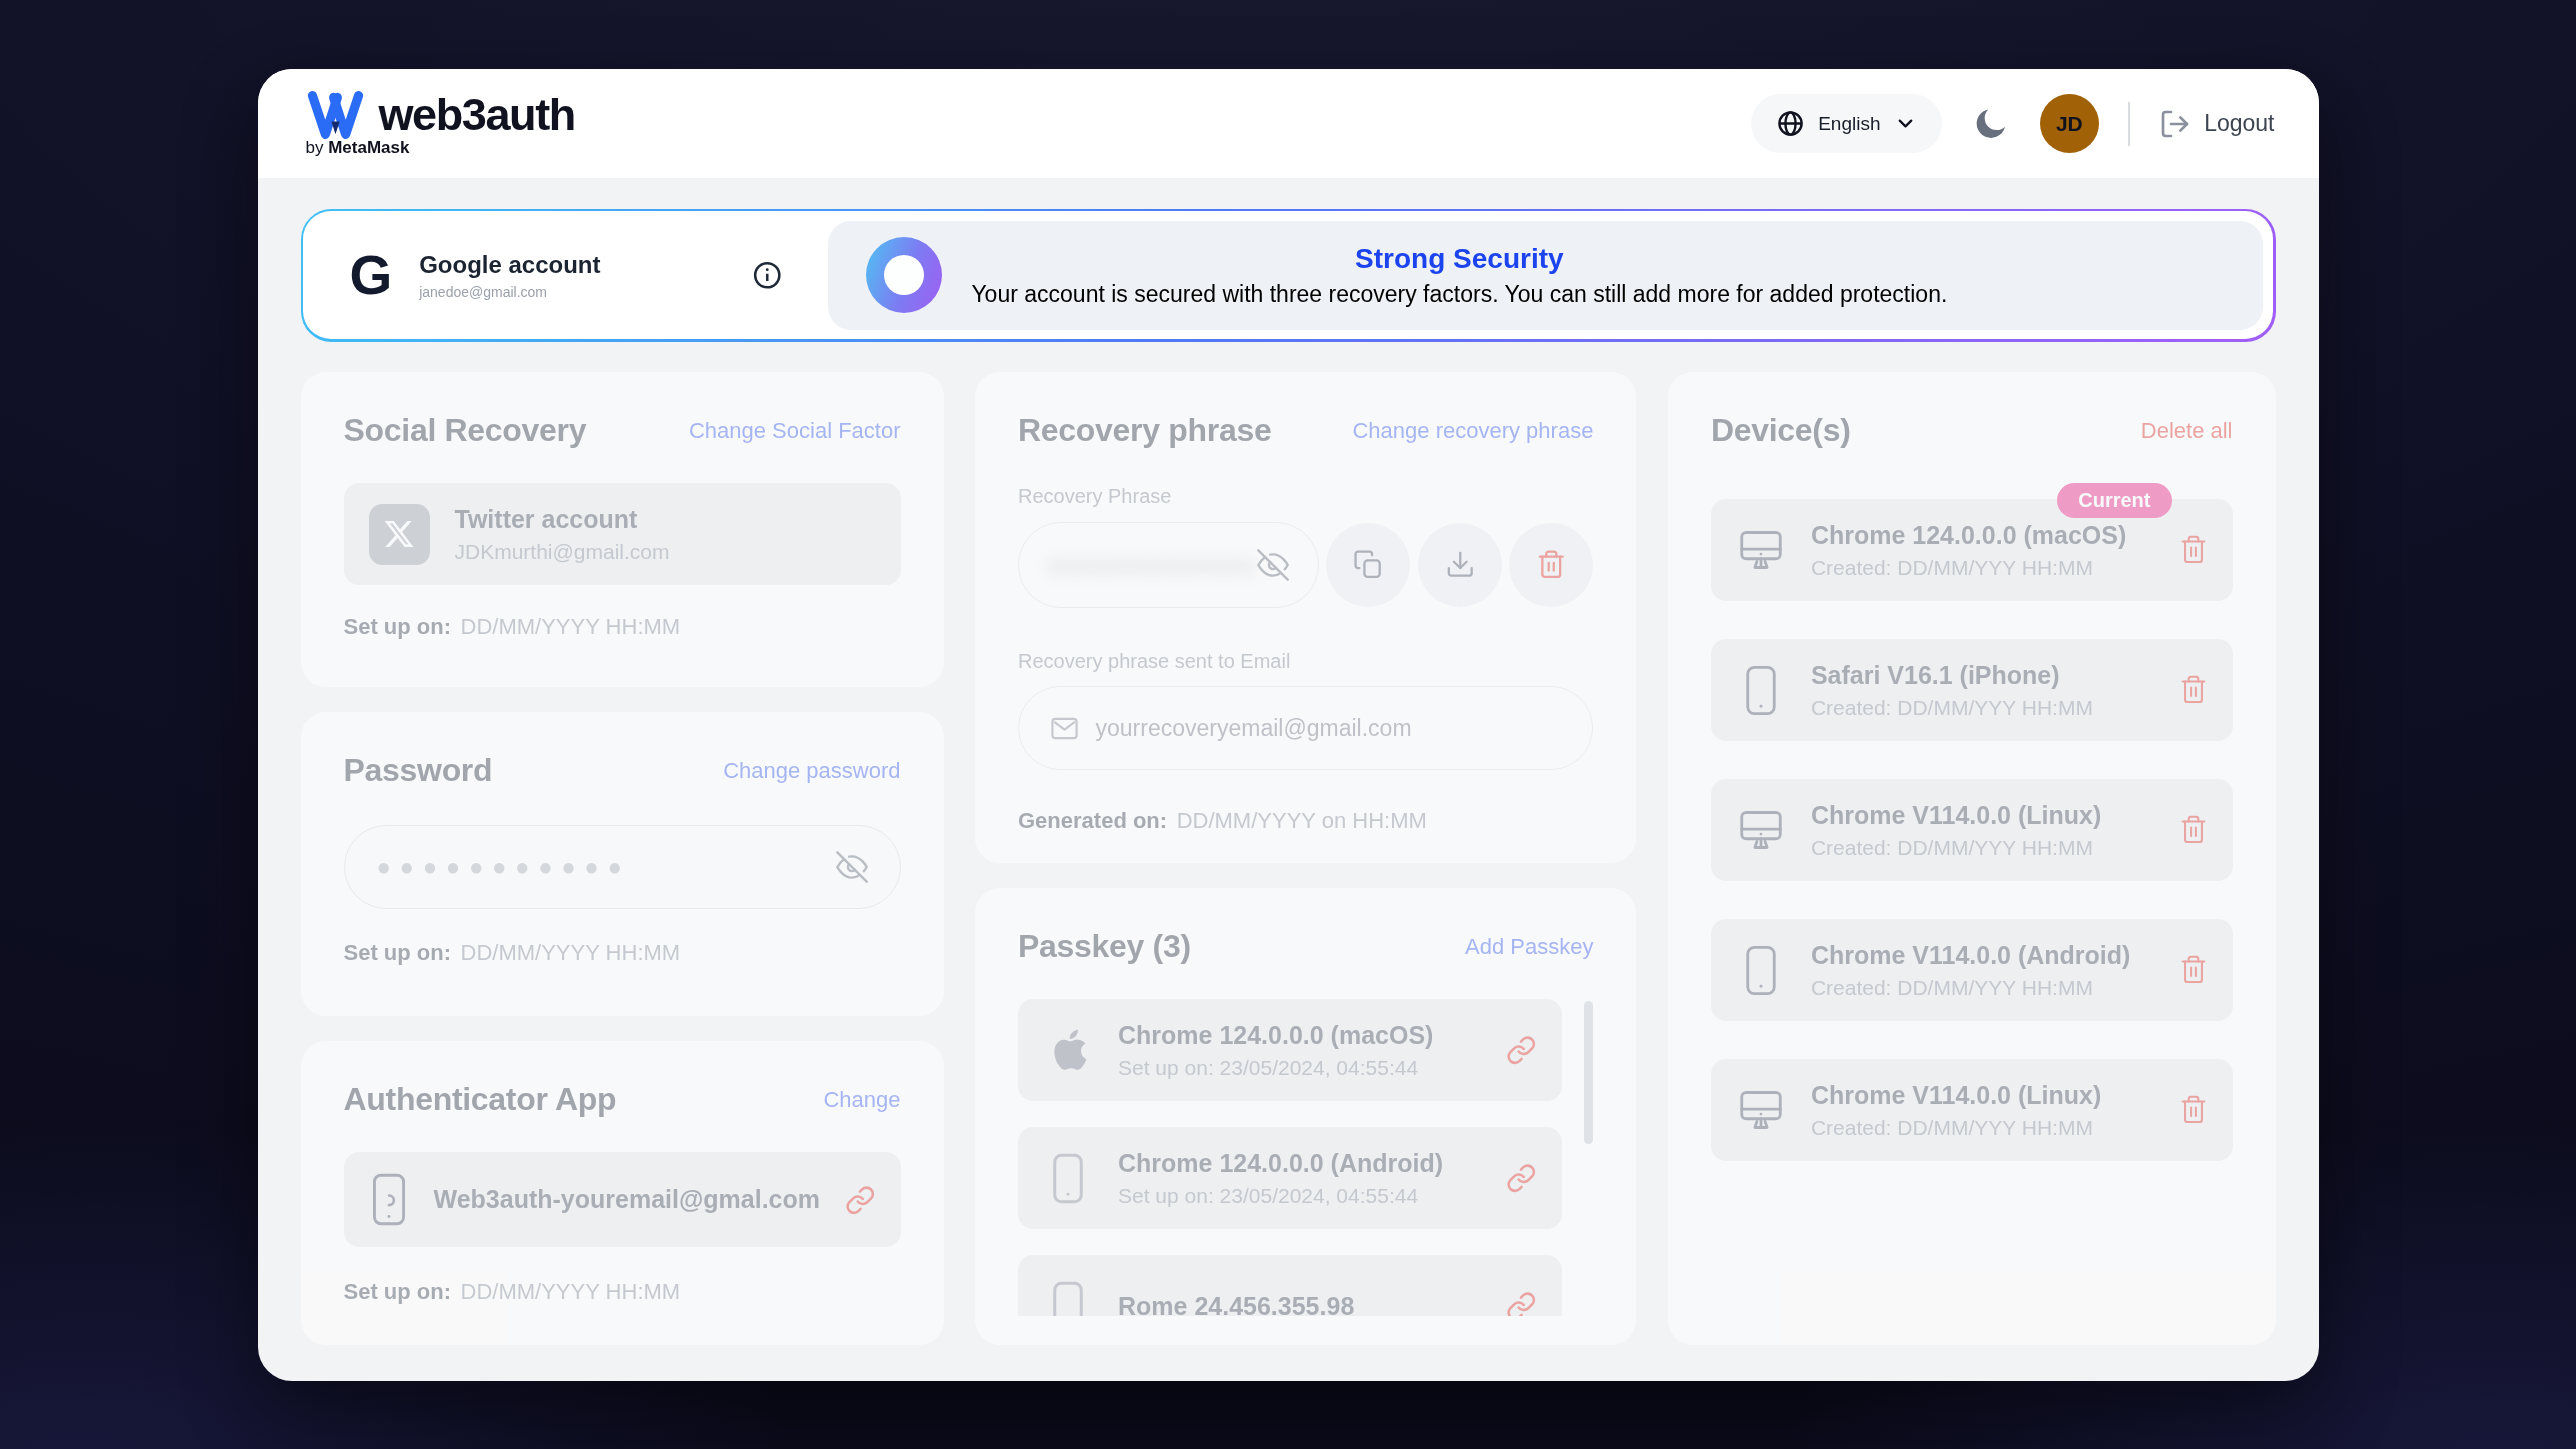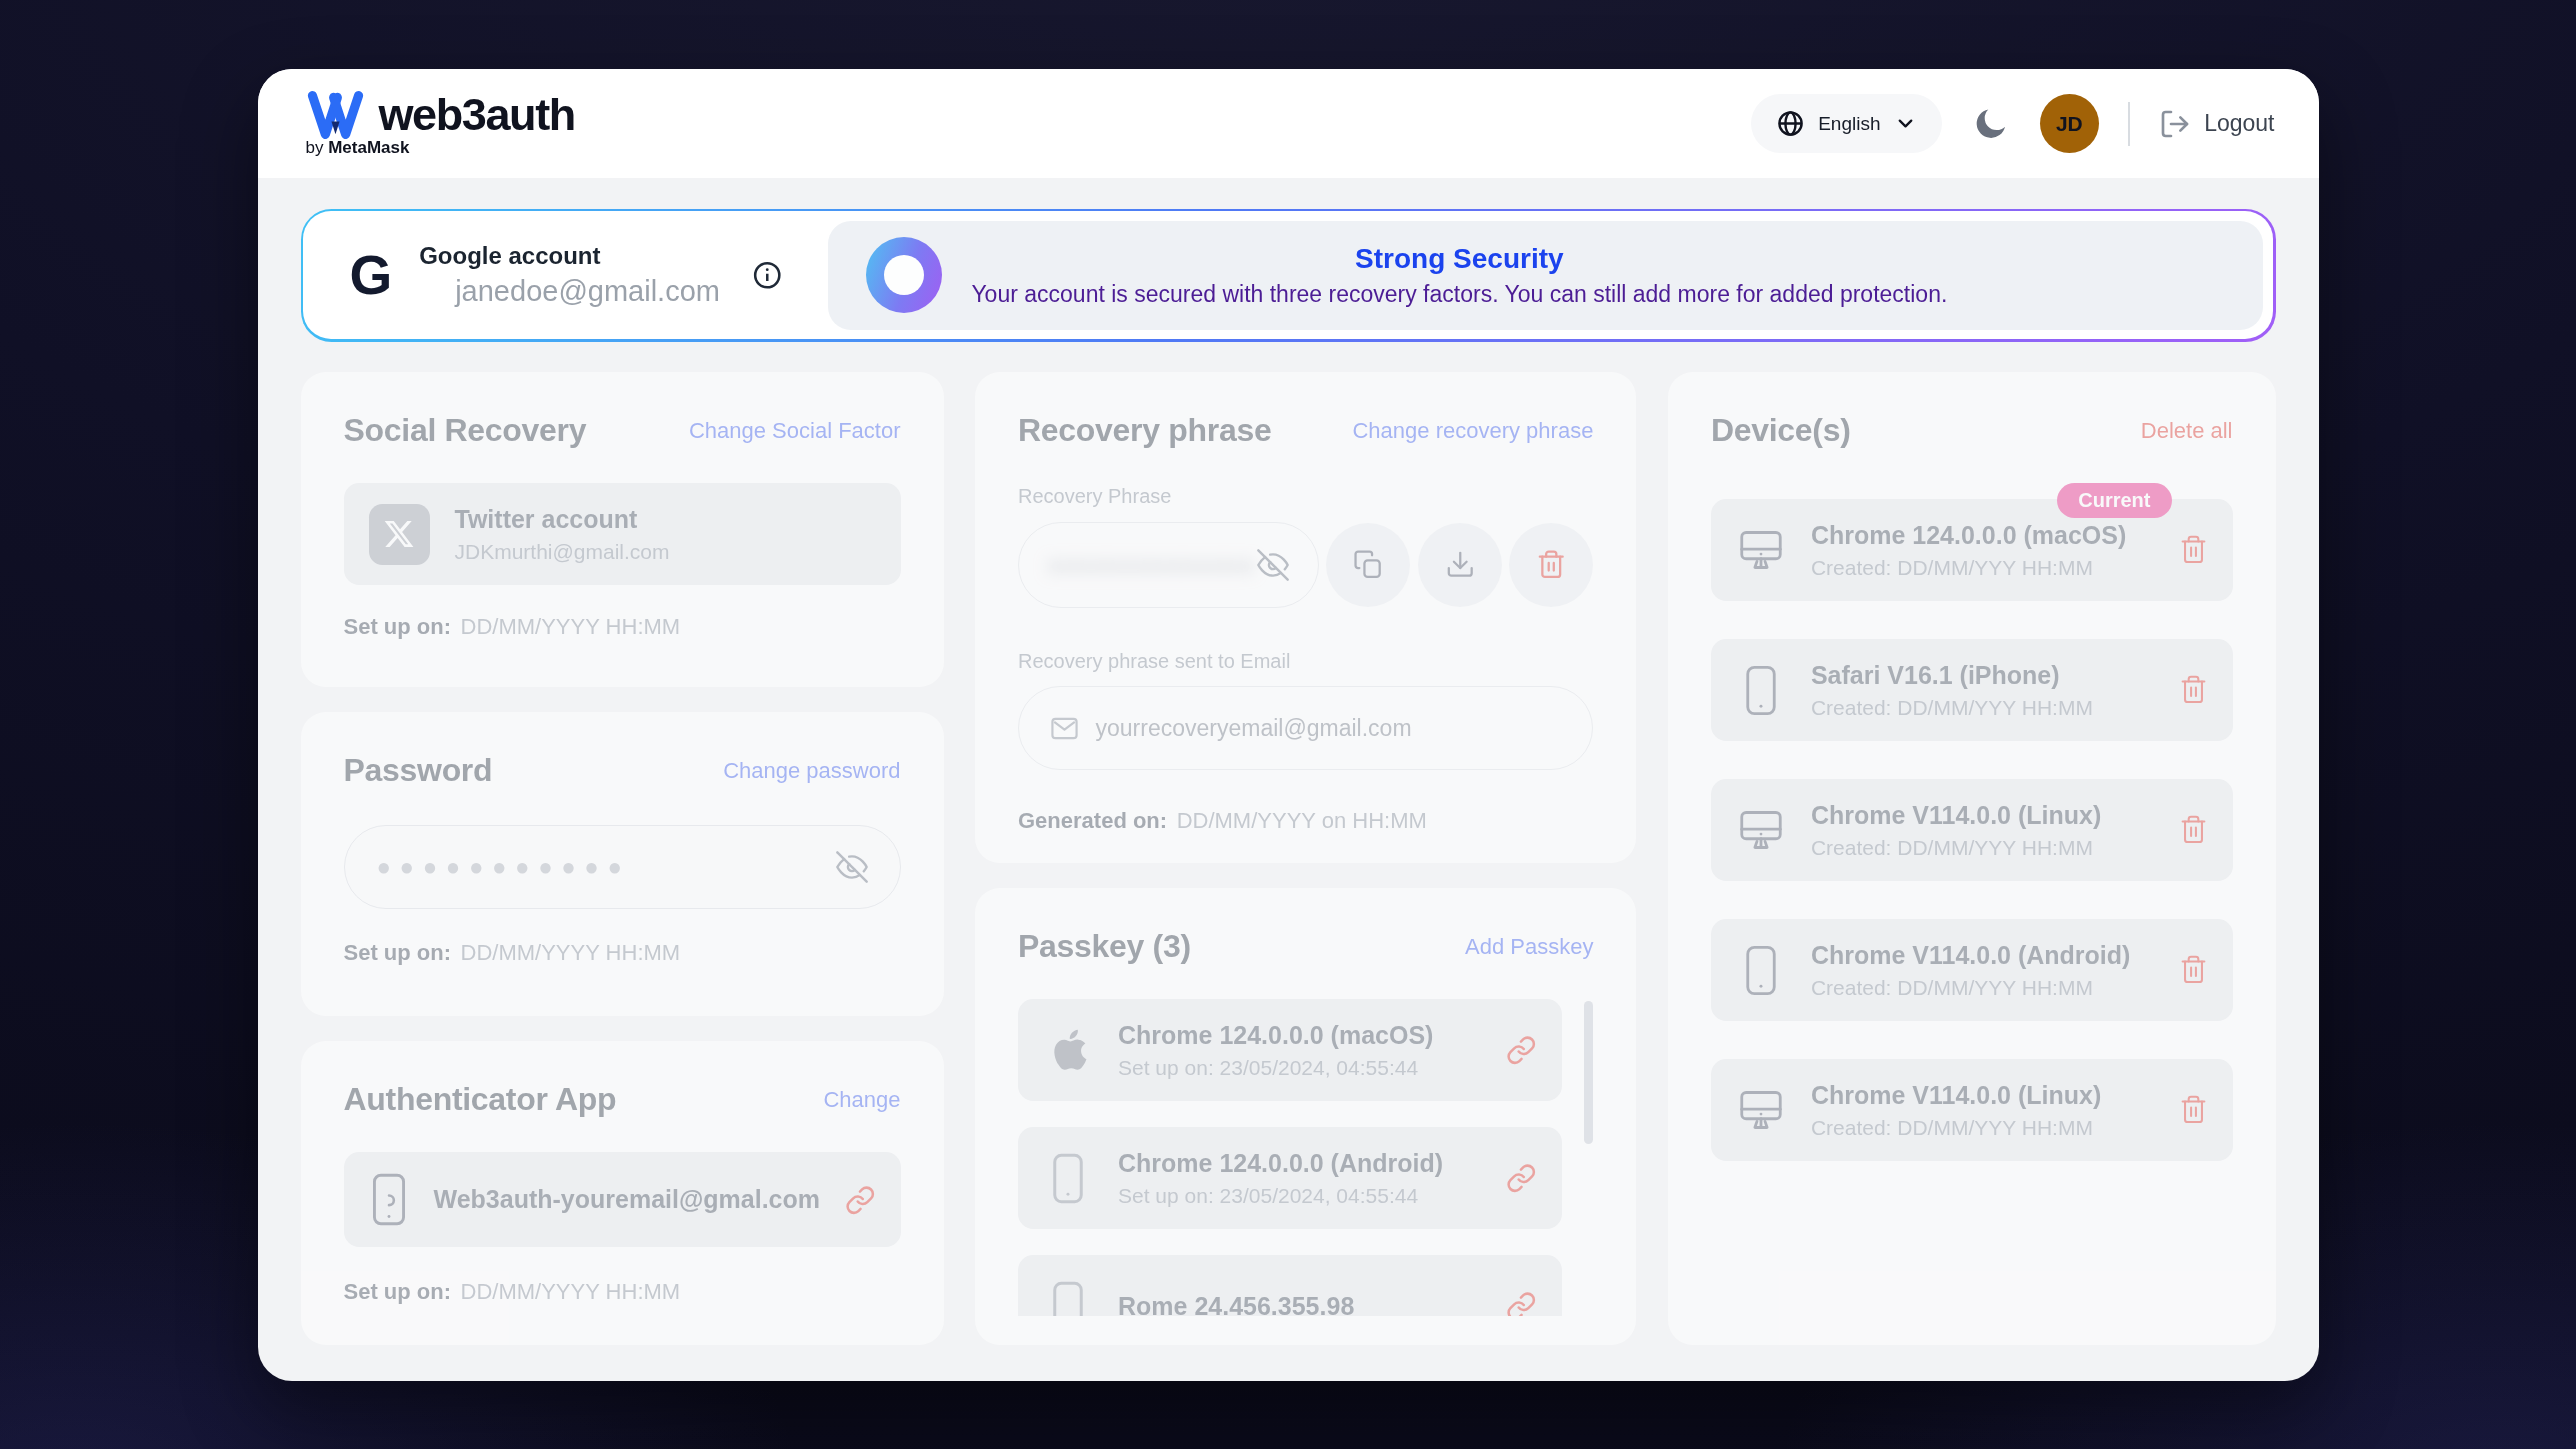--- a/index.html
+++ b/index.html
@@ -55,33 +55,33 @@
     background:#ffffff; border-radius:28px; height:128px;
     display:flex; align-items:stretch;
   }
   .banner-left {
     width:525px; display:flex; align-items:center;
     padding:0 46px 0 46px; justify-content:space-between;
   }
   .provider { display:flex; align-items:center; gap:27px; }
   .g-glyph { font-size:55px; font-weight:800; color:#131a2e; line-height:1; }
   .provider-title { font-size:24px; font-weight:600; color:#1b2430; }
-  .provider-email { font-size:29px; color:#9aa1aa; margin-top:4.8px;margin-left:36px; }
+  .provider-email { font-size:14px; color:#9aa1aa; margin-top:4.8px; }
   .status-panel {
     flex:1; margin:9.5px 9.5px 9.5px 0; background:#eef1f5; border-radius:23px;
     display:flex; align-items:center; padding:0 38px; gap:29px;
   }
   .donut {
     width:76px; height:76px; border-radius:50%; flex:none;
     background:linear-gradient(110deg,#4fc2f2 0%, #7d7bf3 55%, #a05ef2 100%);
     position:relative;
   }
   .donut::after { content:""; position:absolute; inset:18px; border-radius:50%; background:#fdfefe; }
   .status-title { font-size:28px; font-weight:700; color:#1b43ee;text-align:center; }
-  .status-desc { font-size:23px; color:#4c1d95; margin-top:6.7px; }
+  .status-desc { font-size:23px; color:#000000; margin-top:6.7px; }
 
   
   .grid {
     margin:30px 43px 0;
     display:grid; grid-template-columns:1fr 1fr 1fr; gap:25px 31.5px;
     opacity:.5; align-items:start;
   }
   .col { display:flex; flex-direction:column; gap:25px; }
   .card { background:#ffffff; border-radius:25px; padding:40px 43px; overflow:hidden; }
   .card-head { display:flex; align-items:center; justify-content:space-between; }

